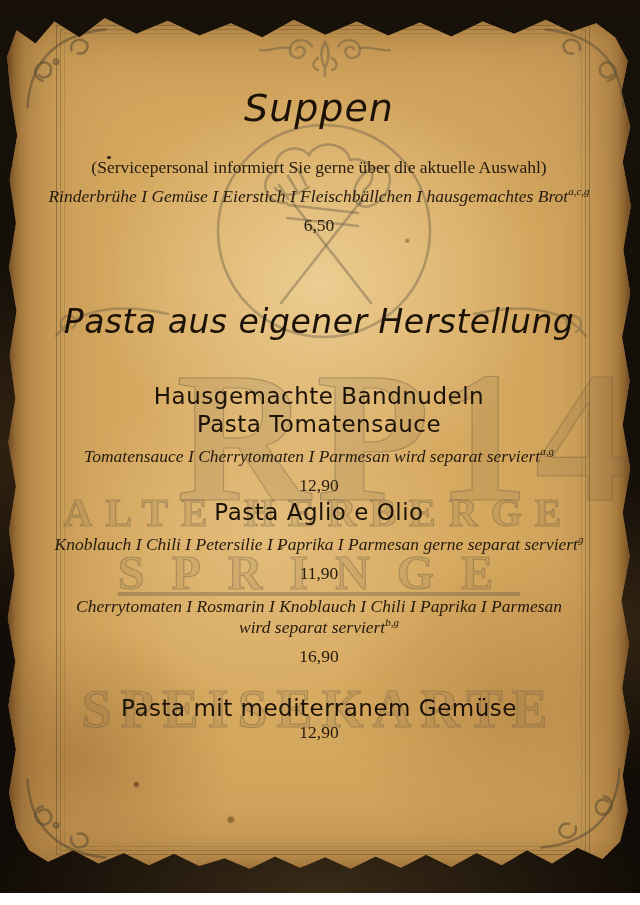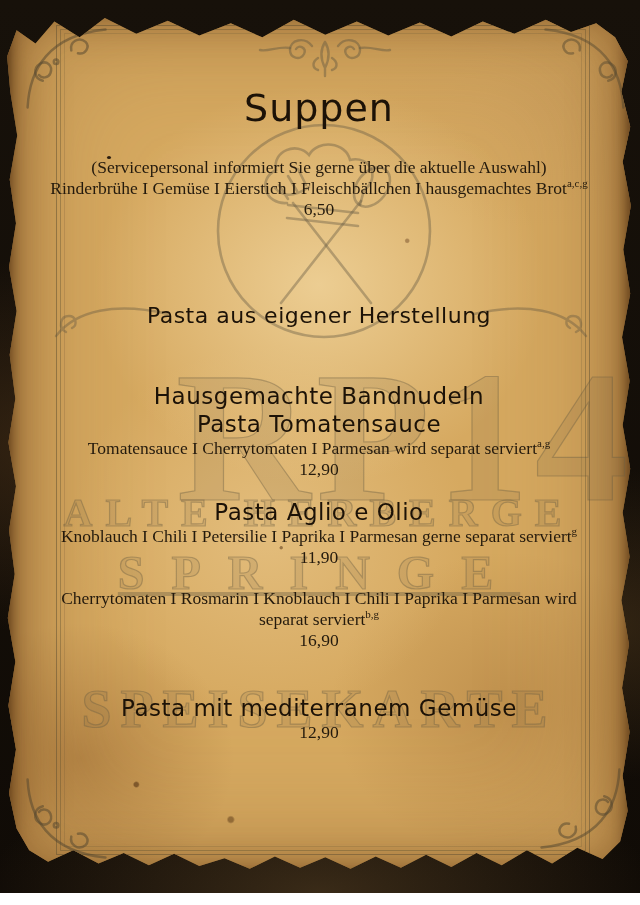--- a/index.html
+++ b/index.html
@@ -41,25 +41,25 @@
       pointer-events:none;white-space:nowrap;}
   .wm-mono{top:340px;font-size:186px;letter-spacing:6px;text-align:right;}
   .wm-l1{top:489px;font-size:40px;letter-spacing:13px;}
   .wm-l2{top:545px;font-size:48px;letter-spacing:27px;text-decoration:underline;}
   .wm-l3{top:678px;font-size:54px;letter-spacing:9px;}
   .orn{position:absolute;pointer-events:none;}
   
   .content{position:absolute;left:40px;right:40px;top:0;text-align:center;color:#211708;}
   .block{position:absolute;left:0;right:0;text-align:center;}
   .hand{font-family:"DejaVu Sans", sans-serif;color:#1c1207;}
-  .sec-title{font-size:38px;line-height:1.1;letter-spacing:1px;}
-  .sec-title.big{font-size:22px;letter-spacing:0.5px;}
+  .sec-title{font-size:38px;line-height:1.1;letter-spacing:1px;font-style:italic;}
+  .sec-title.big{font-size:33px;letter-spacing:0.5px;}
   .item-name{font-size:23px;line-height:1.22;letter-spacing:0.5px;}
   .note,.desc,.price{font-family:"Liberation Serif", serif;font-size:17.5px;line-height:1.2;color:#241a0d;text-align:center;}
-  .desc{max-width:548px;margin:0 auto;}
+  .desc{max-width:548px;margin:8px auto;font-style:italic;}
   sup.alg{font-size:11px;line-height:0;}
   .speck{position:absolute;background:#2a1c0e;border-radius:50%;}
 </style>
 </head>
 <body>
 
 <div class="canvas">
   <div class="burnt"></div>
 
   <div class="paper">

